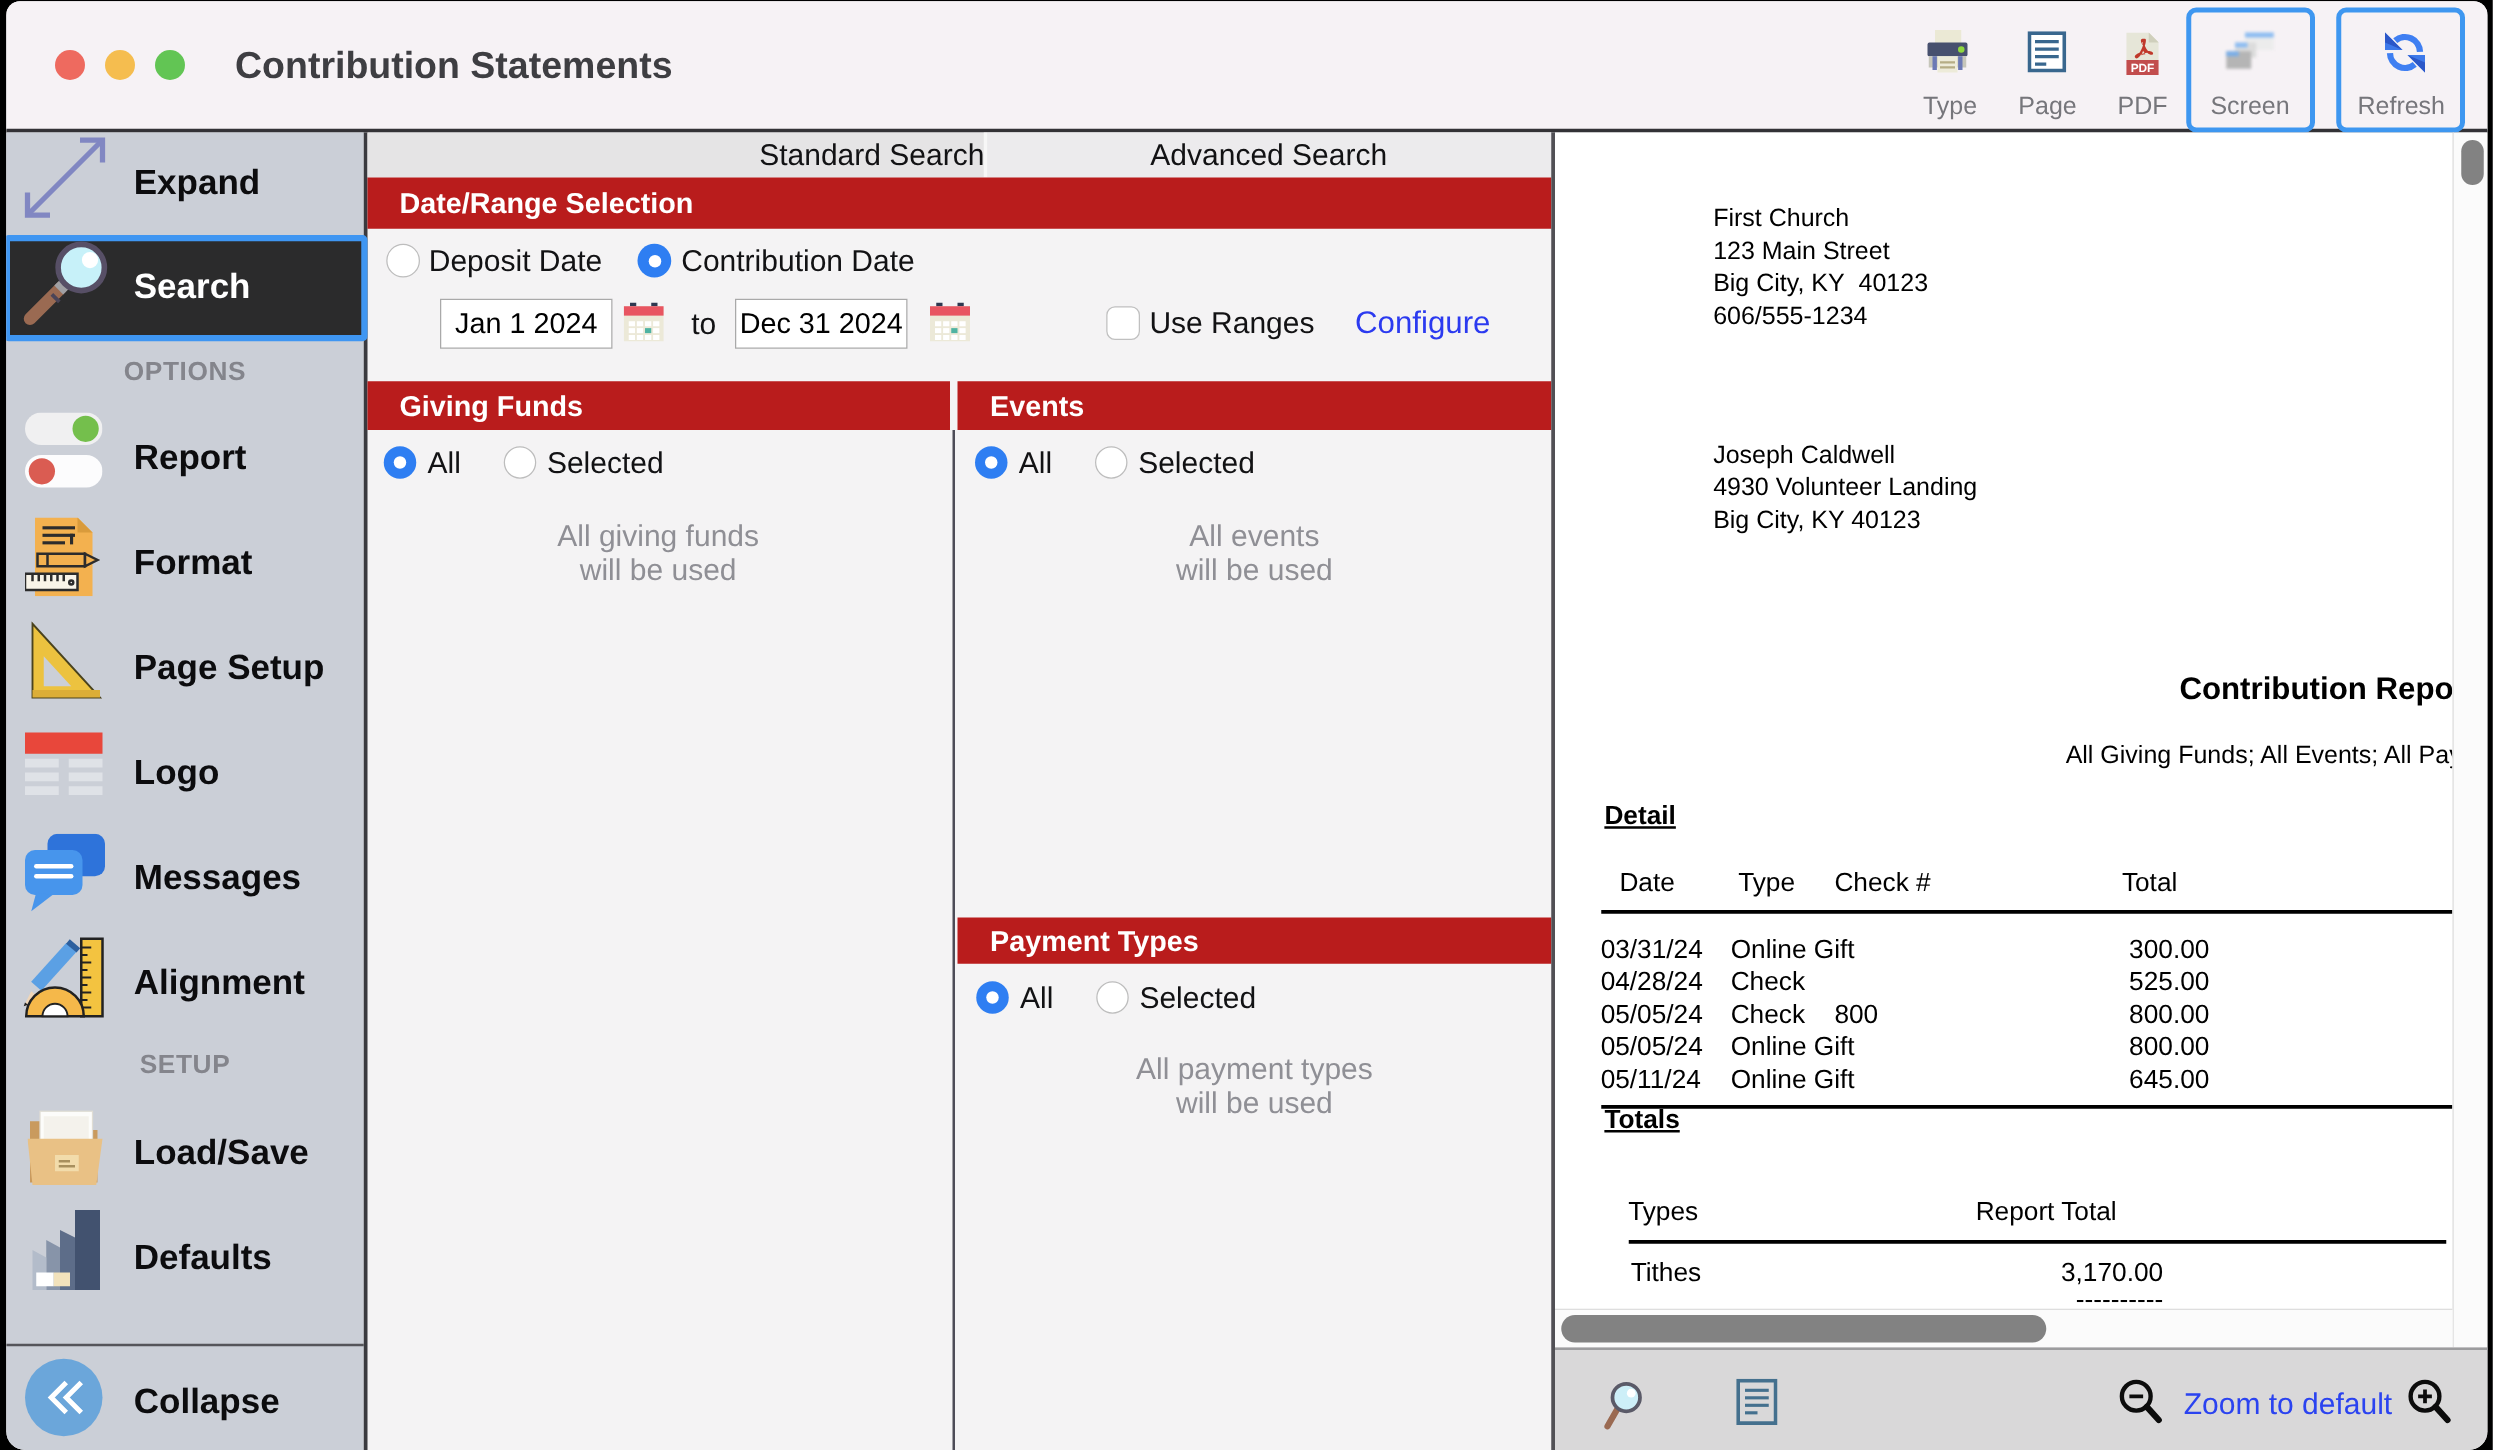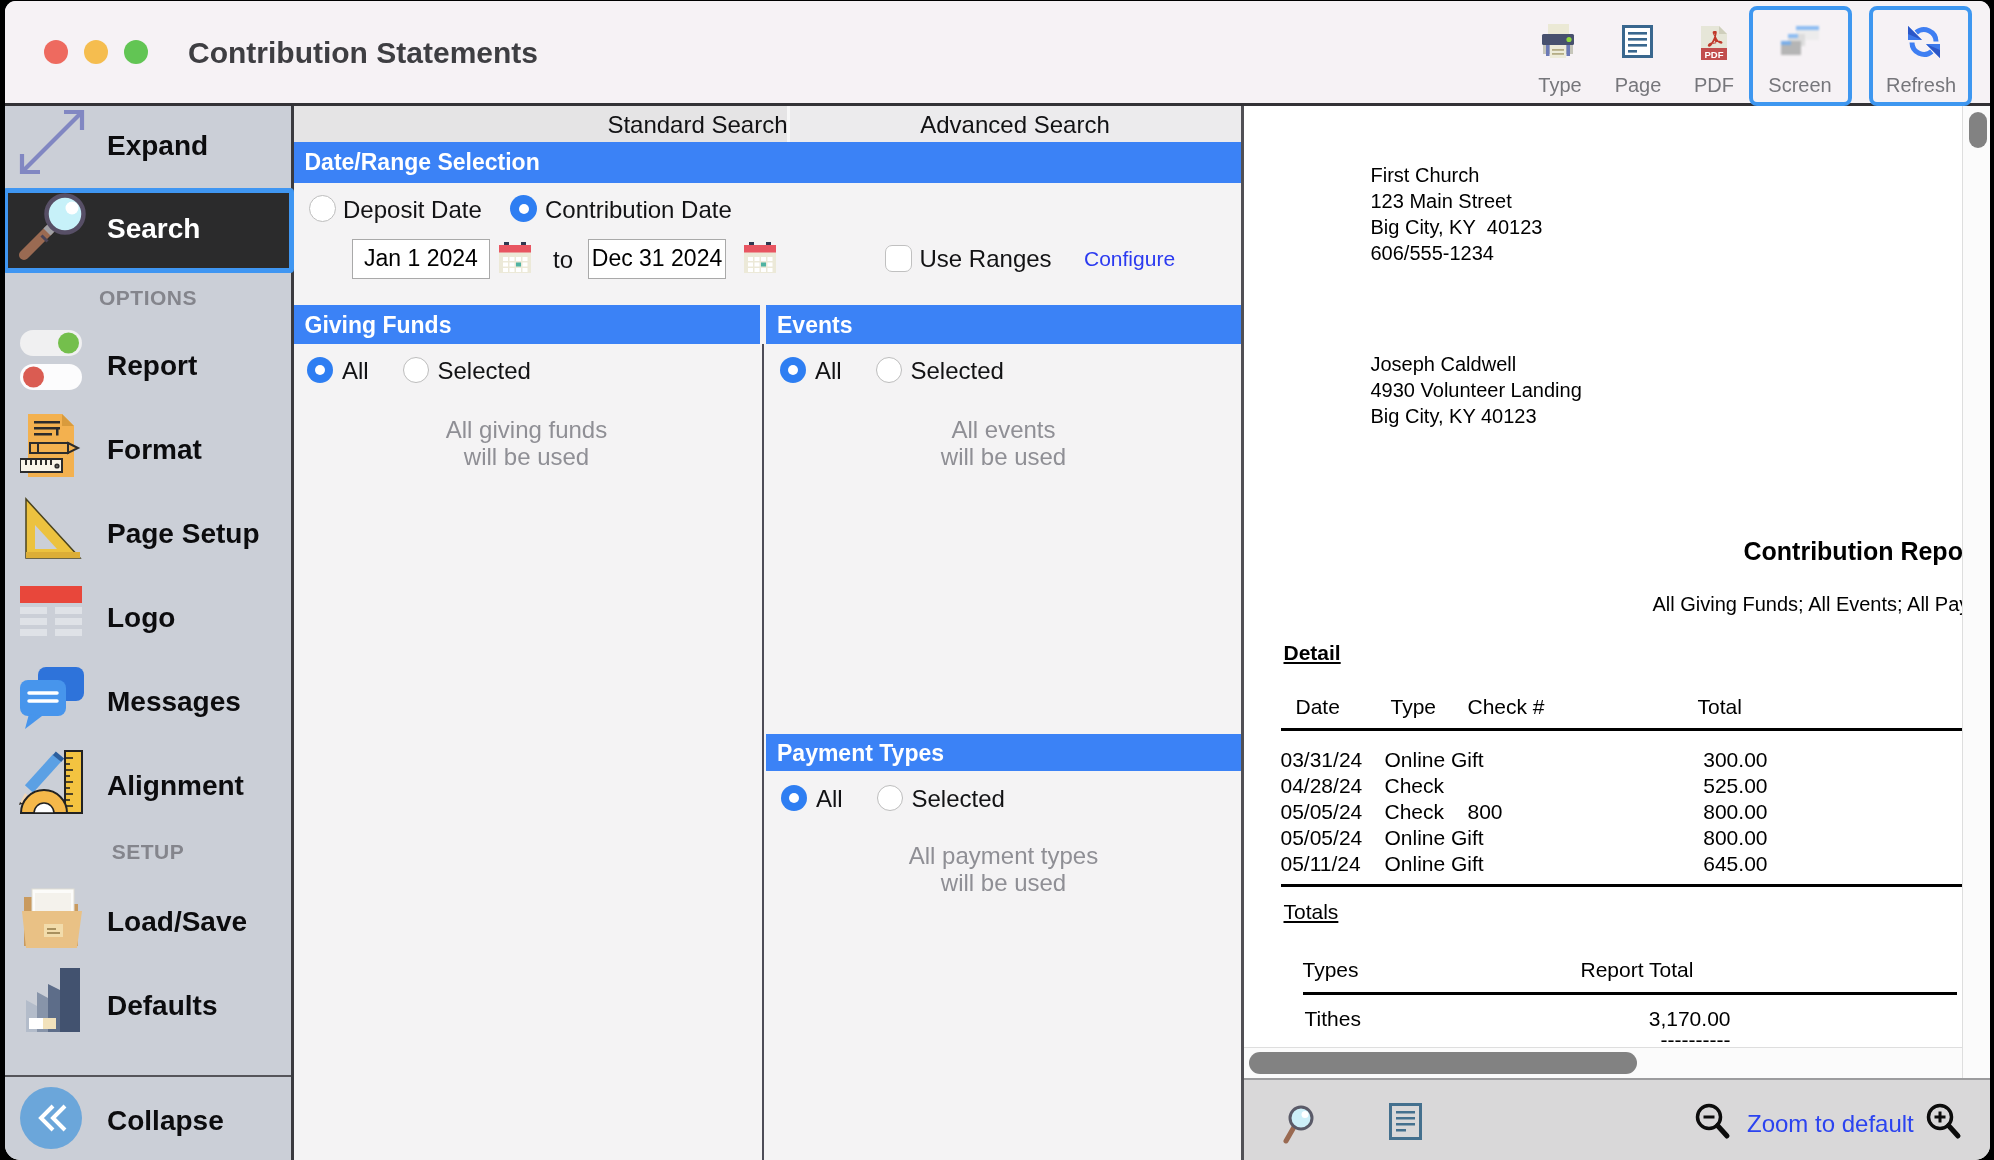--- a/index.html
+++ b/index.html
@@ -2,21 +2,21 @@
 <html><head><meta charset="utf-8"><style>
 html,body{margin:0;padding:0;background:#000;width:1994px;height:1160px;overflow:hidden}
 *{box-sizing:border-box}
 body{font-family:"Liberation Sans",sans-serif}
 .ab{position:absolute}
 .win{position:absolute;left:5px;top:1px;width:1985px;height:1159px;background:#f4f3f4;border-radius:11px 11px 15px 15px;overflow:hidden}
 .cv{position:absolute;left:-5px;top:-1px;width:1994px;height:1160px}
 .lbl{position:absolute;font-weight:bold;font-size:28px;color:#0c0c0e;line-height:30px}
 .shead{position:absolute;font-weight:bold;font-size:21px;color:#84858c;letter-spacing:.5px;text-align:center;width:286px;left:5px}
 .tlabel{position:absolute;font-size:20px;color:#76767b;text-align:center}
-.hdr{position:absolute;background:#3b82f6;color:#fff;font-weight:bold;font-size:23px;line-height:40px;padding-left:11px}
+.hdr{position:absolute;background:#b91c1c;color:#fff;font-weight:bold;font-size:23px;line-height:40px;padding-left:26px}
 .gray2{position:absolute;color:#8f8f95;font-size:24px;line-height:27px;text-align:center}
 .r24{position:absolute;font-size:24px;color:#121214;line-height:27px}
 .radio{position:absolute;width:27px;height:27px;border-radius:50%;background:#fff;border:1.5px solid #bdbdbd}
 .rsel{position:absolute;width:27px;height:27px;border-radius:50%;background:#2e7ef2}
 .rsel::after{content:"";position:absolute;left:50%;top:50%;width:10px;height:10px;margin:-5px 0 0 -5px;border-radius:50%;background:#fff}
 .dbox{position:absolute;width:138px;height:40px;background:#fff;border:1.5px solid #a9a9a9;font-size:23px;color:#000;text-align:center;line-height:37px;white-space:nowrap}
 .pv{font-size:20px;color:#000;line-height:26px;position:absolute}
 .pv21{font-size:21px;color:#000;position:absolute;line-height:24px;white-space:pre}
 .bline{position:absolute;background:#000;height:2.5px}
 </style></head><body>
@@ -258,21 +258,21 @@
           <rect x="23.5" y="20.5" width="5" height="4"></rect>
   <rect x="4" y="26" width="5" height="4"></rect>
           <rect x="10.5" y="26" width="5" height="4"></rect>
           <rect x="17" y="26" width="5" height="4"></rect>
           <rect x="23.5" y="26" width="5" height="4"></rect>
  </g>
  <rect x="17" y="20.5" width="5" height="4" fill="#4fb3a2"></rect>
 </svg>
 <div class="ab" style="left:885px;top:244.5px;width:27px;height:27px;background:#fff;border:1.5px solid #c0c0c0;border-radius:7px"></div>
 <div class="r24" style="left:919.5px;top:245px">Use Ranges</div>
-<div class="ab" style="left:1084px;top:245px;font-size:21px;color:#2b3af0;line-height:27px">Configure</div>
+<div class="ab" style="left:1084px;top:245px;font-size:25px;color:#2b3af0;line-height:27px">Configure</div>
 <div class="hdr" style="left:293.5px;top:305px;width:466.5px;height:39px">Giving Funds</div>
 <div class="hdr" style="left:766px;top:305px;width:475px;height:39px">Events</div>
 <div class="ab" style="left:762px;top:344px;width:2px;height:816px;background:#4d4c57"></div>
 <div class="rsel" style="left:306.5px;top:357px;width:26px;height:26px"></div>
 <div class="r24" style="left:342px;top:357px">All</div>
 <div class="radio" style="left:402.5px;top:357px;width:26px;height:26px"></div>
 <div class="r24" style="left:437.5px;top:357px">Selected</div>
 <div class="gray2" style="left:376.5px;top:416px;width:300px">All giving funds<br>will be used</div>
 <div class="rsel" style="left:779.5px;top:357px;width:26px;height:26px"></div>
 <div class="r24" style="left:815px;top:357px">All</div>
@@ -309,21 +309,21 @@
         <div class="pv21" style="left:141px;top:694px">Check</div>
         <div class="pv21" style="left:224px;top:694px">800</div>
         <div class="pv21" style="left:404px;top:694px;width:120px;text-align:right">800.00</div>
  <div class="pv21" style="left:37px;top:720px">05/05/24</div>
         <div class="pv21" style="left:141px;top:720px">Online Gift</div>
         <div class="pv21" style="left:404px;top:720px;width:120px;text-align:right">800.00</div>
  <div class="pv21" style="left:37px;top:746px">05/11/24</div>
         <div class="pv21" style="left:141px;top:746px">Online Gift</div>
         <div class="pv21" style="left:404px;top:746px;width:120px;text-align:right">645.00</div>
  <div class="bline" style="left:37px;top:778.5px;width:682px;height:3px"></div>
- <div class="pv21" style="left:40px;top:794px;font-weight:normal;text-decoration:underline">Totals</div>
+ <div class="pv21" style="left:40px;top:778px;font-weight:bold;text-decoration:underline">Totals</div>
  <div class="pv21" style="left:59px;top:852px">Types</div>
  <div class="pv21" style="left:337px;top:852px;width:150px;">Report Total</div>
  <div class="bline" style="left:59px;top:886.5px;width:654px;height:2.5px"></div>
  <div class="pv21" style="left:61px;top:901px">Tithes</div>
  <div class="pv21" style="left:337px;top:901px;width:150px;text-align:right">3,170.00</div>
  <div class="pv21" style="left:337px;top:922px;width:150px;text-align:right">----------</div>
 </div>
 
 <div class="ab" style="left:1962px;top:105.5px;width:28px;height:972.5px;background:#fbfbfb;border-left:1.5px solid #dedede"></div>
 <div class="ab" style="left:1969px;top:112px;width:18px;height:36px;border-radius:9px;background:#828282"></div>

